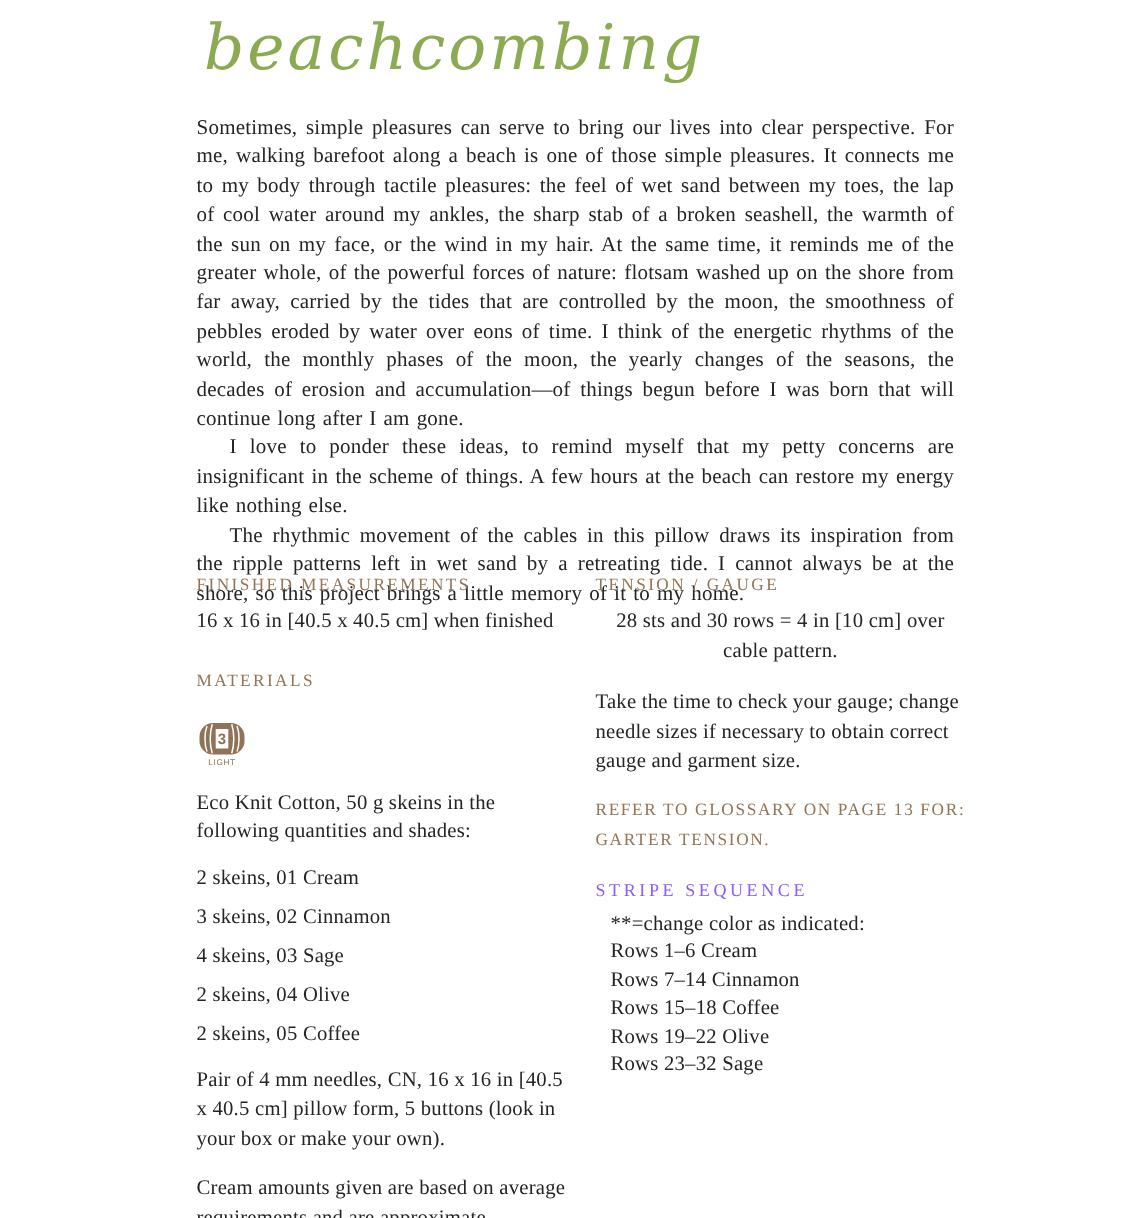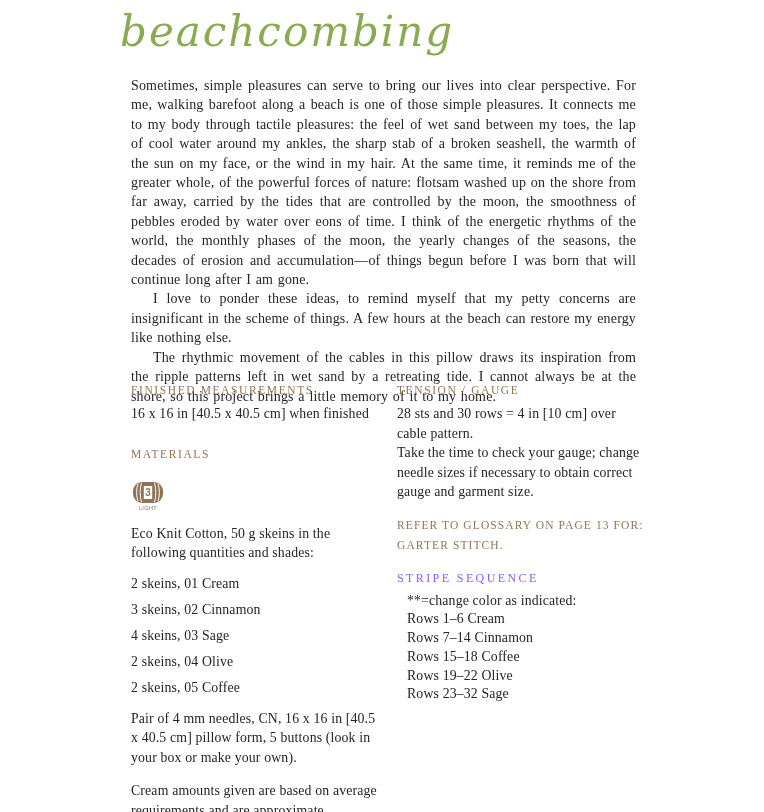--- a/index.html
+++ b/index.html
@@ -7,21 +7,21 @@
     position: relative;
     width: 764px;
     height: 812px;
     background: #ffffff;
     font-family: "Liberation Serif", serif;
     color: #242424;
     overflow: hidden;
   }
   .title {
     position: absolute;
-    left: 120px;
+    left: 136px;
     top: 2px;
     margin: 0;
     font-family: "DejaVu Serif", serif;
     font-style: italic;
     font-weight: 400;
     font-size: 42px;
     line-height: 60px;
     color: #8aab51;
     letter-spacing: 2px;
   }
@@ -74,21 +74,21 @@
   .materials-intro { margin-bottom: 13px; }
   .skein-item {
     font-size: 13.8px;
     line-height: 15px;
     margin: 0 0 11px 0;
     letter-spacing: 0.15px;
   }
   .skein-list { margin-bottom: 14px; }
   .needles-text { margin-bottom: 14px; }
 
-  .gauge-text { margin-bottom: 0; }
+  .gauge-text { margin-bottom: 15px; text-align: center; }
   .gauge-note { margin-bottom: 16px; }
   .glossary { margin-bottom: 19px; }
   .glossary .sec-head { margin: 0 0 6px 0; letter-spacing: 1.1px; line-height: 14px; }
   .stripe-head { margin-bottom: 6px; }
   .stripe-rows {
     padding-left: 10px;
     font-size: 13.8px;
     line-height: 18.8px;
     letter-spacing: 0.15px;
   }
@@ -142,21 +142,21 @@
       <p class="col-text">Cream amounts given are based on average requirements and are approximate.</p>
     </div>
 
     <div class="col-right">
       <div class="sec-head">TENSION / GAUGE</div>
       <p class="col-text gauge-text">28 sts and 30 rows = 4 in [10 cm] over cable pattern.</p>
       <p class="col-text gauge-note">Take the time to check your gauge; change needle sizes if necessary to obtain correct gauge and garment size.</p>
 
       <div class="glossary">
         <div class="sec-head">REFER TO GLOSSARY ON PAGE 13 FOR:</div>
-        <div class="sec-head">GARTER STITCH.</div>
+        <div class="sec-head">GARTER TENSION.</div>
       </div>
 
       <div class="sec-head green stripe-head">STRIPE SEQUENCE</div>
       <div class="stripe-rows">
         <div>**=change color as indicated:</div>
         <div>Rows 1–6 Cream</div>
         <div>Rows 7–14 Cinnamon</div>
         <div>Rows 15–18 Coffee</div>
         <div>Rows 19–22 Olive</div>
         <div>Rows 23–32 Sage</div>

